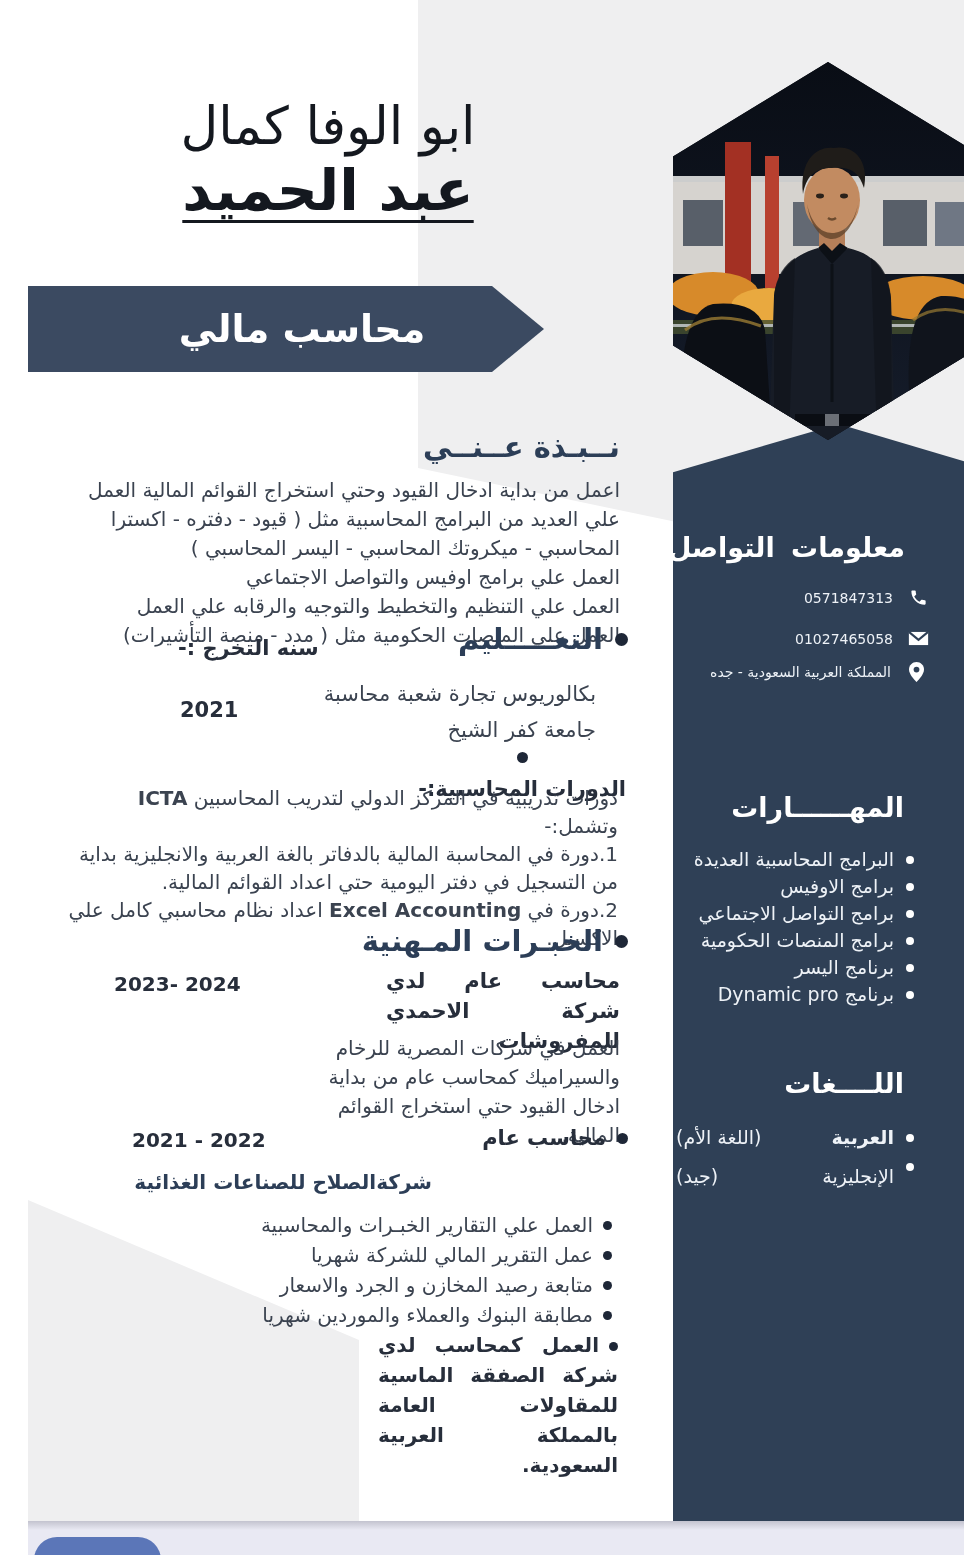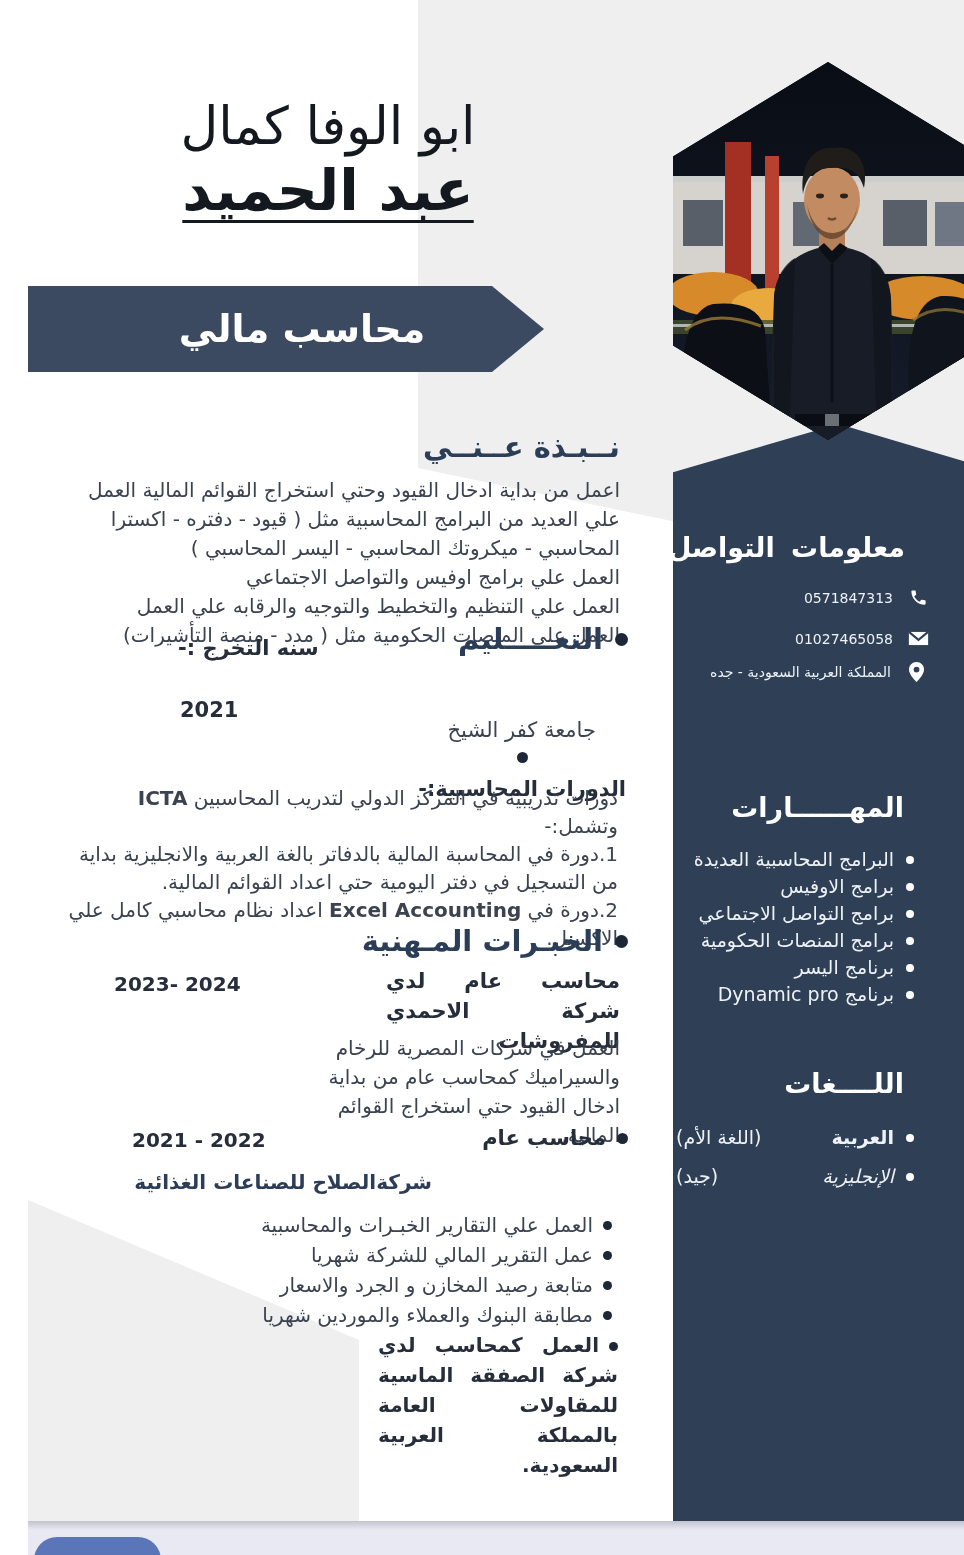--- a/index.html
+++ b/index.html
@@ -146,20 +146,21 @@
       <div class="bodytxt">العمل علي برامج اوفيس والتواصل الاجتماعي</div>
       <div class="bodytxt">العمل علي التنظيم والتخطيط والتوجيه والرقابه علي العمل</div>
       <div class="bodytxt">العمل علي المنصات الحكومية مثل ( مدد - منصة التأشيرات)</div>
     </div>
 
     <div class="abs flexrow" style="right:336px;top:622px;">
       <span class="dot"></span>
       <span class="h-main">التعـــــليم</span>
     </div>
     <div class="abs boldtxt" style="left:150px;top:636px;">سنه التخرج :-</div>
+    <div class="abs bodytxt" style="right:368px;top:680px;font-size:21px;">بكالوريوس تجارة شعبة محاسبة</div>
     <div class="abs boldtxt ltr" style="left:152px;top:698px;">2021</div>
     <div class="abs bodytxt" style="right:368px;top:716px;font-size:21px;">جامعة كفر الشيخ</div>
 
     <div class="abs" style="right:338px;top:752px;display:flex;align-items:center;gap:14px;flex-direction:column;">
       <span class="dot" style="width:11px;height:11px;"></span>
       <span class="boldtxt">الدورات المحاسبية:-</span>
     </div>
     <div class="abs bodytxt" style="right:346px;left:30px;top:784px;line-height:28px;">
       <div><span>دورات تدريبية في المركز الدولي لتدريب المحاسبين </span><b class="ltr">ICTA</b><span> وتشمل:-</span></div>
       <div>1.دورة في المحاسبة المالية بالدفاتر بالغة العربية والانجليزية بداية من التسجيل في دفتر اليومية حتي اعداد القوائم المالية.</div>
@@ -265,21 +266,21 @@
     <div class="abs side-title" style="right:60px;top:1068px;">اللــــغات</div>
     <div class="abs" style="right:50px;top:1124px;width:238px;">
       <div class="side-item" style="justify-content:space-between;margin-bottom:12px;">
         <span style="display:flex;align-items:center;gap:12px;font-weight:bold;">
             <span class="wdot"></span>
             <span>العربية</span>
           </span>
         <span>(اللغة الأم)</span>
       </div>
       <div class="side-item" style="justify-content:space-between;">
-        <span style="display:flex;align-items:center;gap:12px;font-style:italic;">
+        <span style="display:flex;gap:12px;">
             <span class="wdot"></span>
             <span>الإنجليزية</span>
           </span>
         <span>(جيد)</span>
       </div>
     </div>
 
   </div>
 
   <div class="app-bar"></div>

